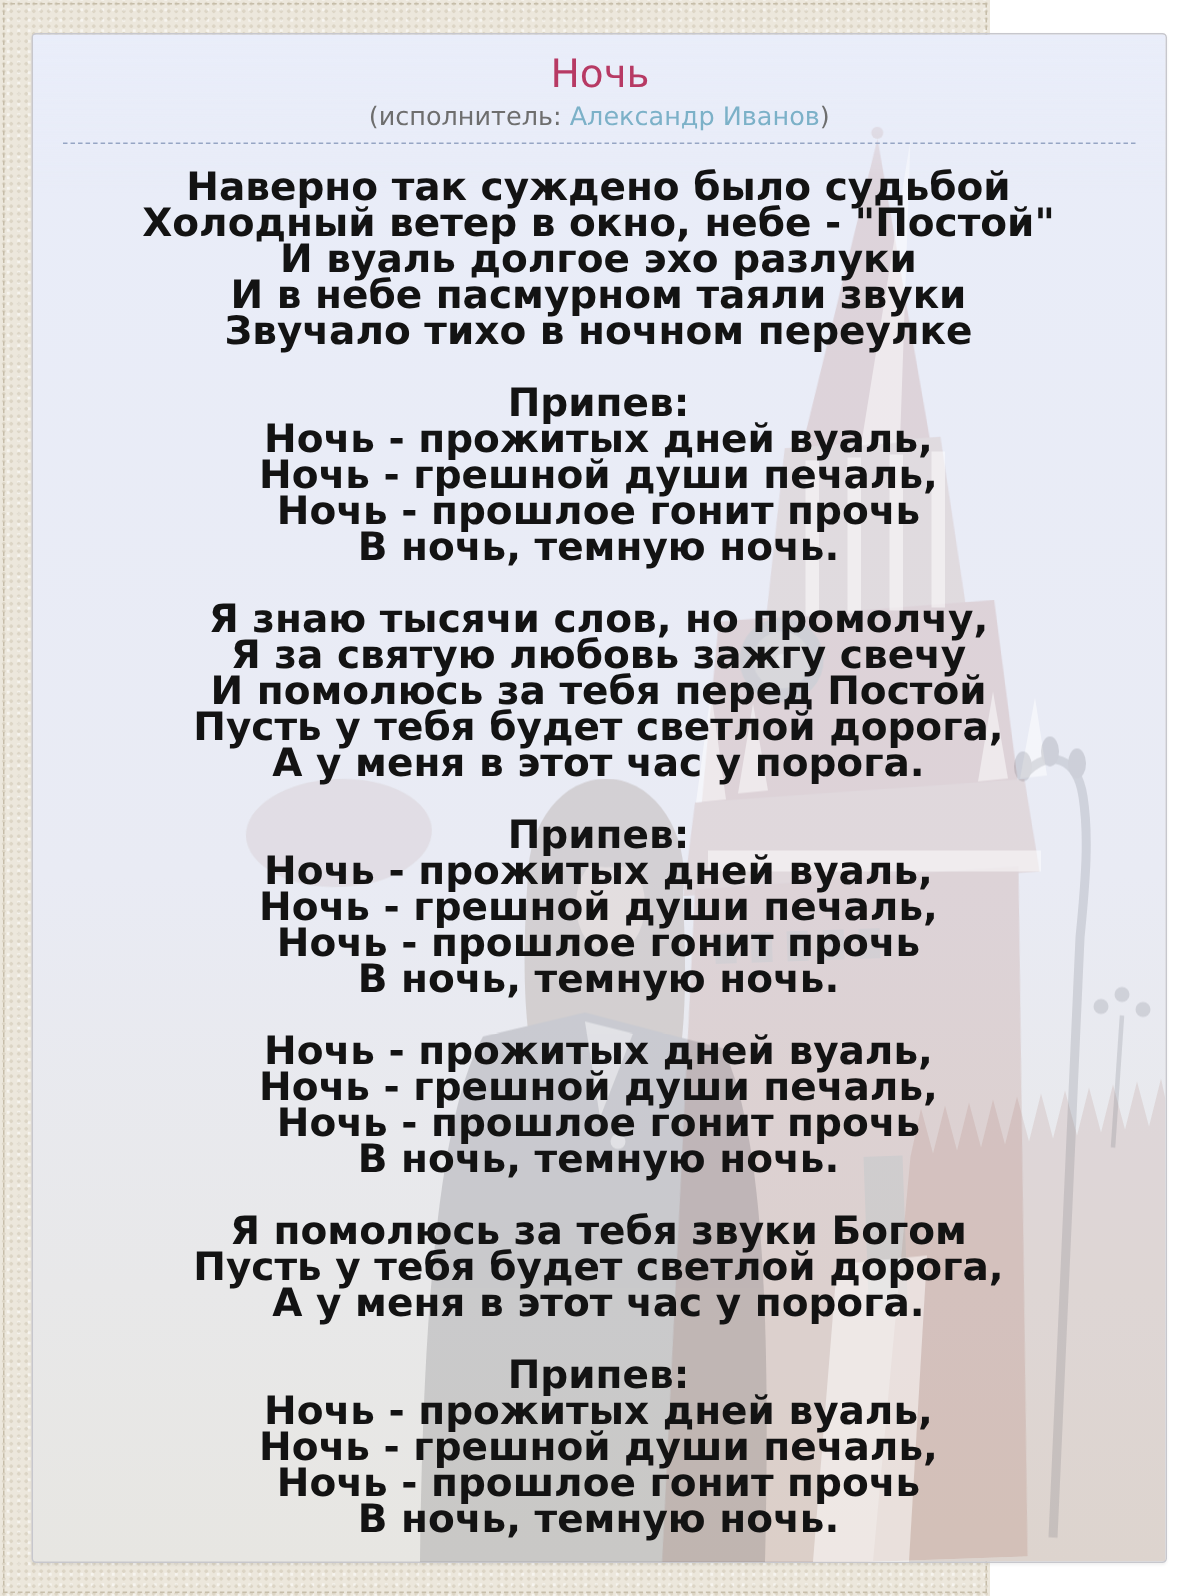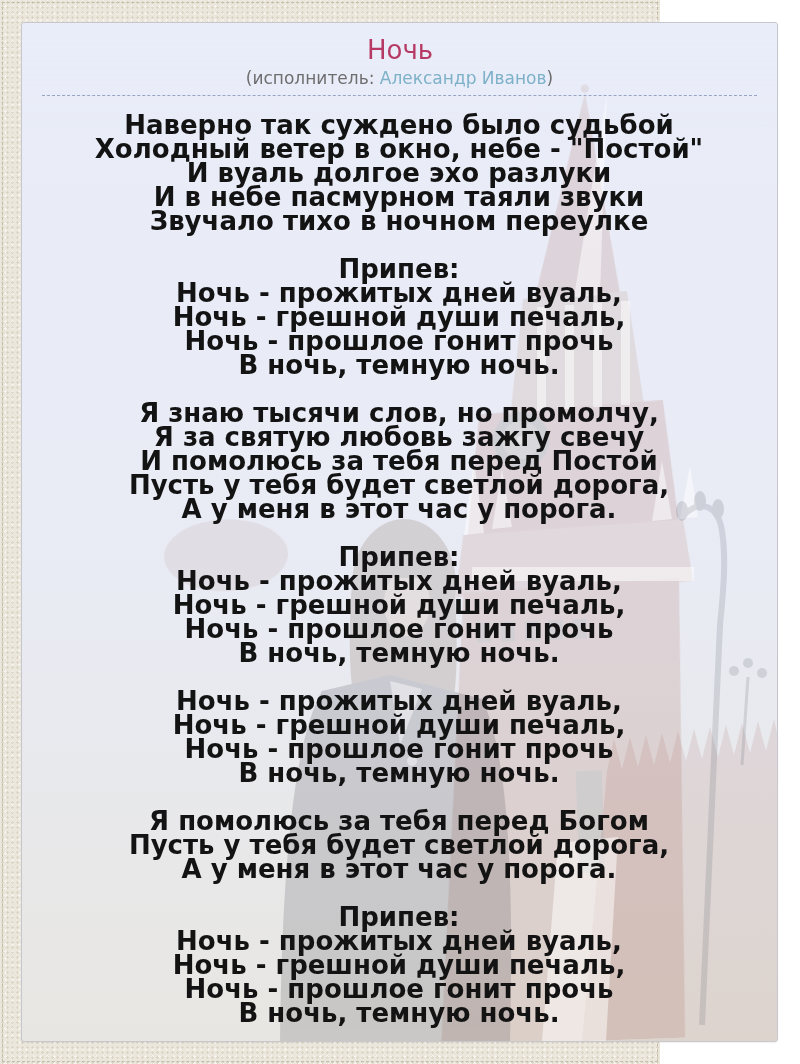--- a/index.html
+++ b/index.html
@@ -195,21 +195,21 @@
             <div class="line">Ночь - прошлое гонит прочь</div>
             <div class="line">В ночь, темную ночь.</div>
           </div>
           <div class="stanza">
             <div class="line">Ночь - прожитых дней вуаль,</div>
             <div class="line">Ночь - грешной души печаль,</div>
             <div class="line">Ночь - прошлое гонит прочь</div>
             <div class="line">В ночь, темную ночь.</div>
           </div>
           <div class="stanza">
-            <div class="line">Я помолюсь за тебя перед Богом</div>
+            <div class="line">Я помолюсь за тебя звуки Богом</div>
             <div class="line">Пусть у тебя будет светлой дорога,</div>
             <div class="line">А у меня в этот час у порога.</div>
           </div>
           <div class="stanza">
             <div class="line">Припев:</div>
             <div class="line">Ночь - прожитых дней вуаль,</div>
             <div class="line">Ночь - грешной души печаль,</div>
             <div class="line">Ночь - прошлое гонит прочь</div>
             <div class="line">В ночь, темную ночь.</div>
           </div>

